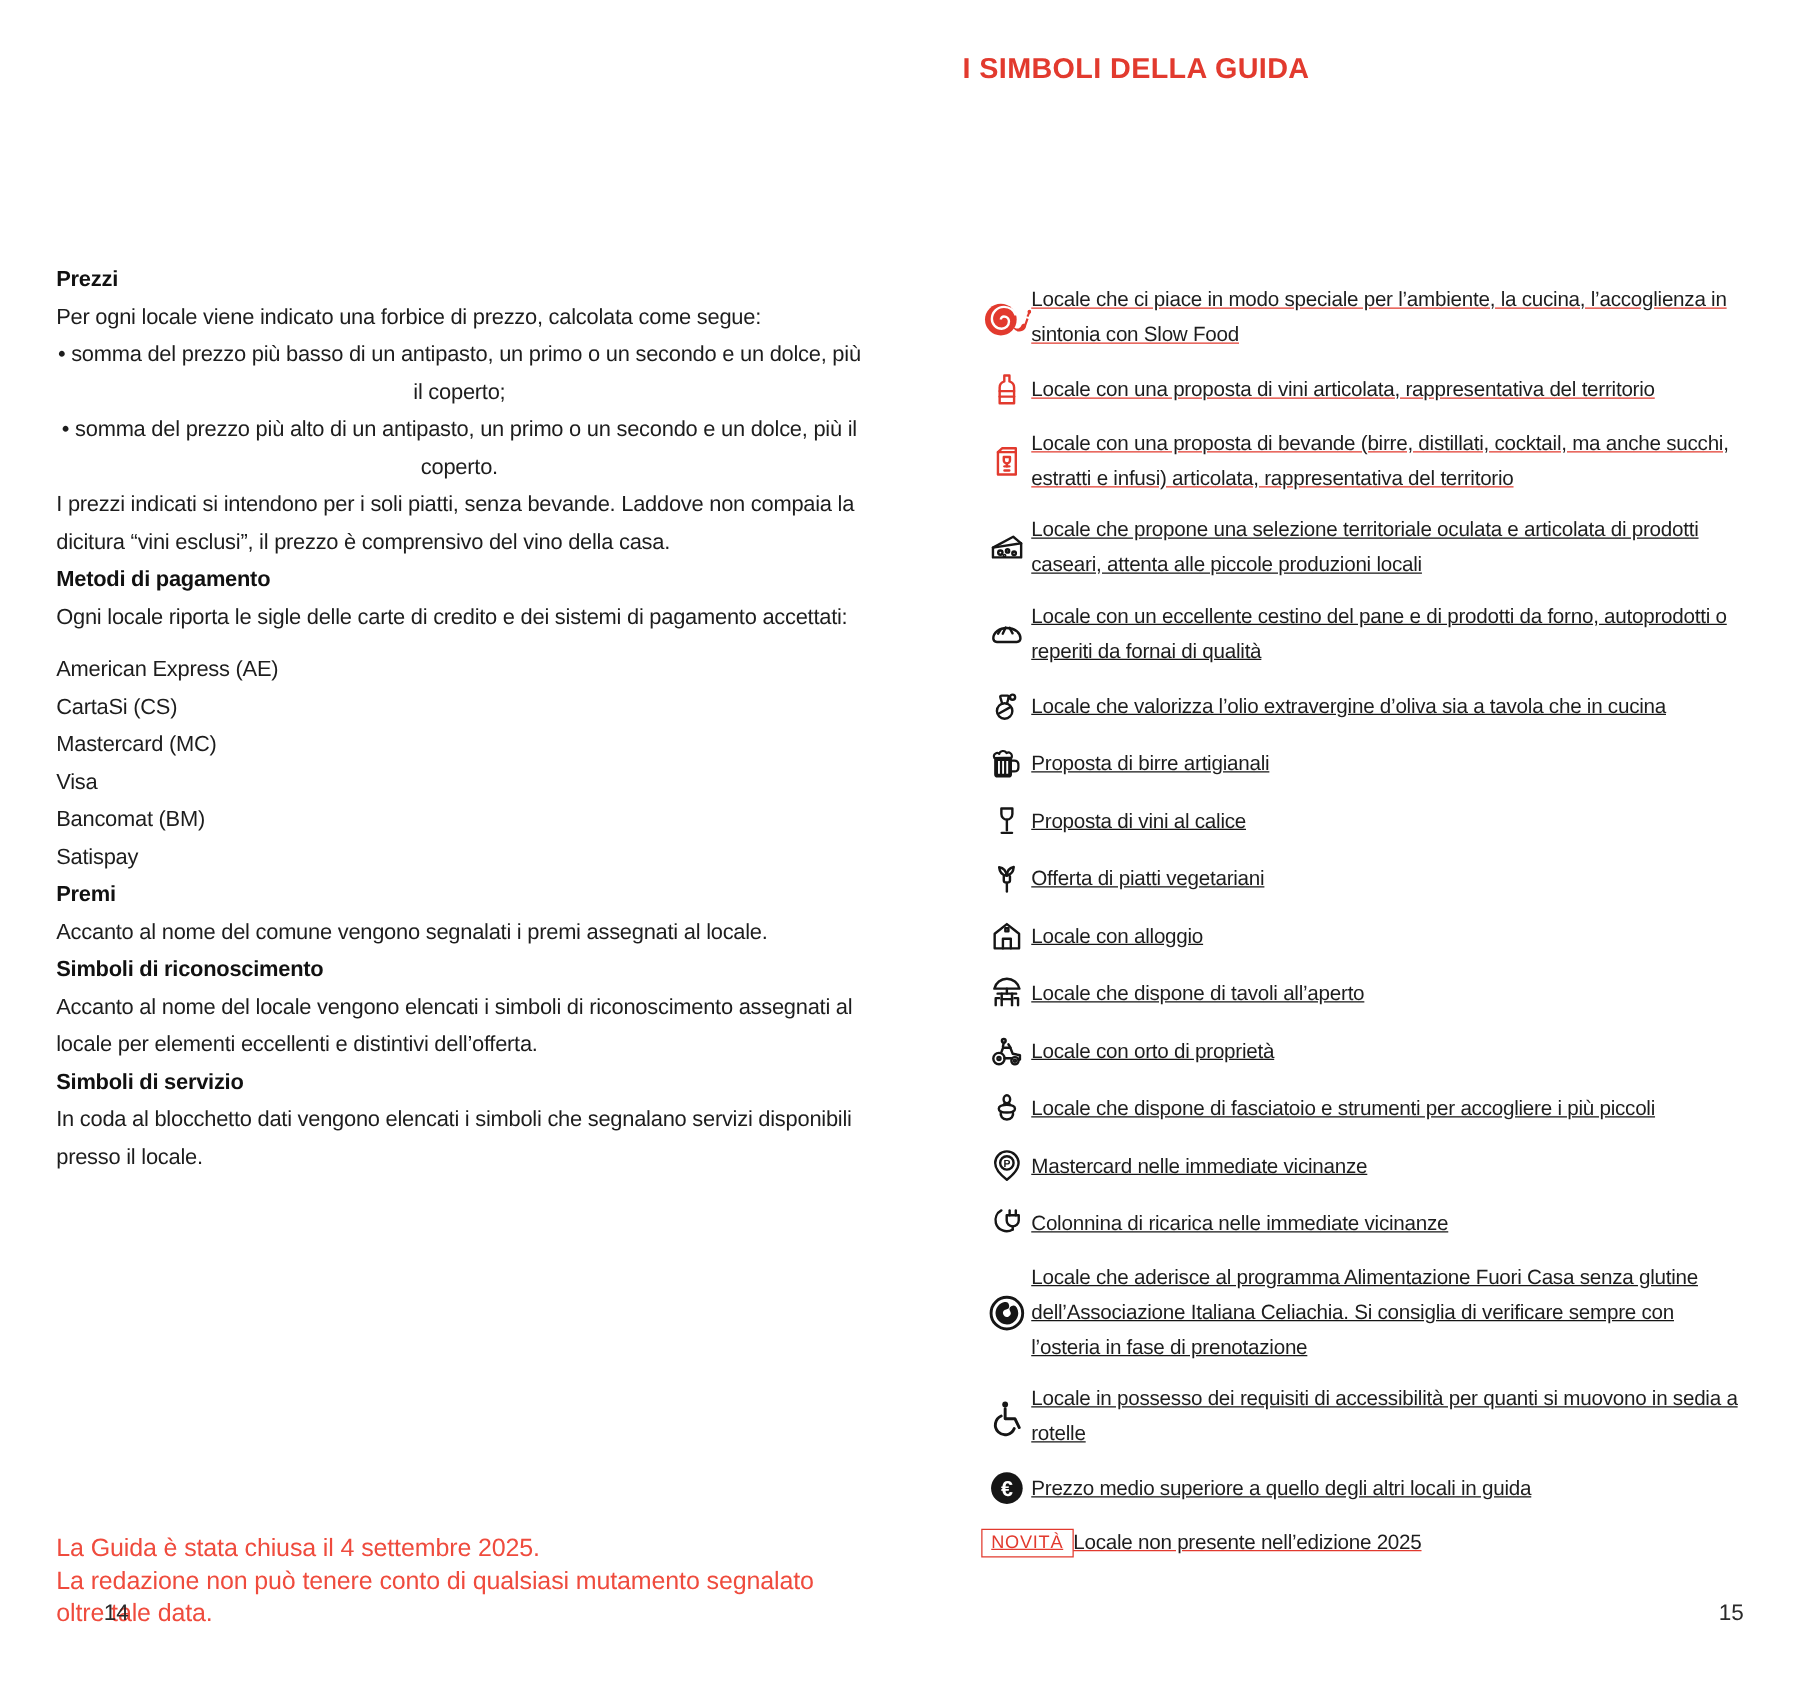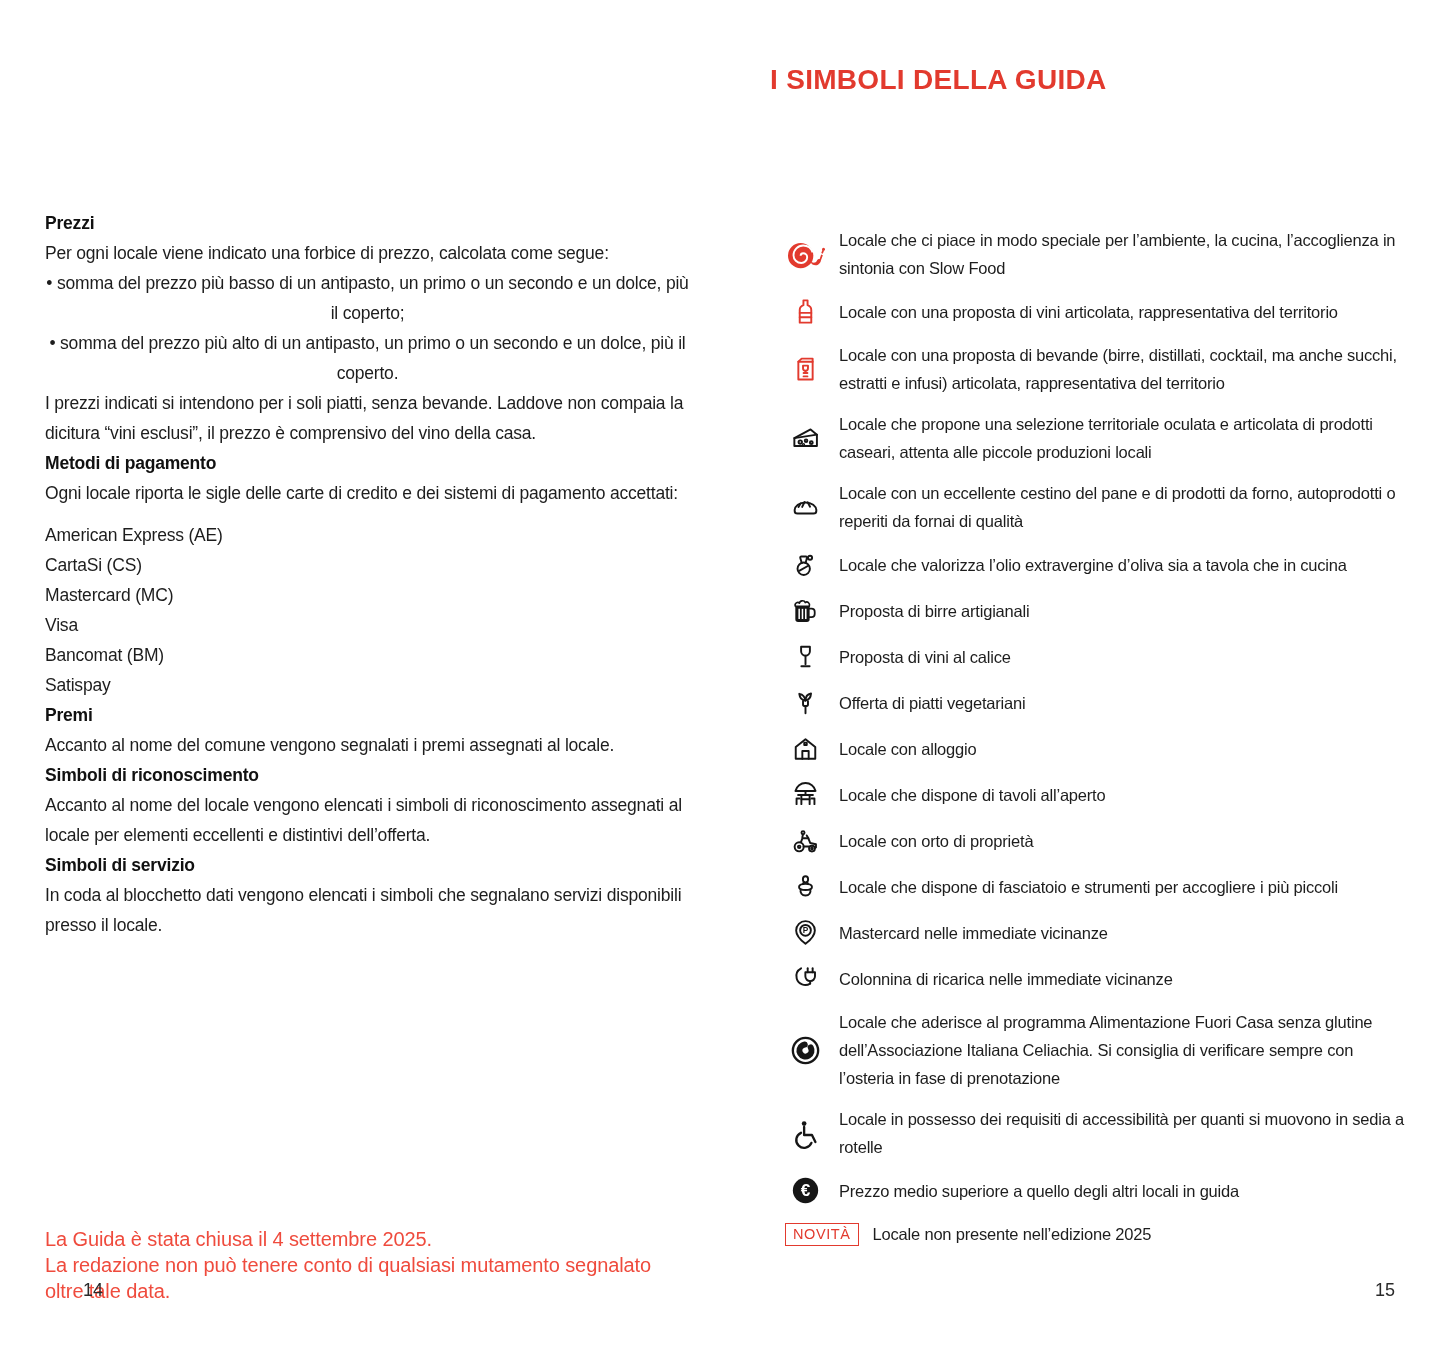--- a/index.html
+++ b/index.html
@@ -10,22 +10,22 @@
   html,body{margin:0;padding:0;background:#ffffff;}
   .page{
     position:relative;
     width:1445px;height:1360px;
     background:#ffffff;
     font-family:"Liberation Sans",sans-serif;
     color:var(--ink);
     overflow:hidden;
   }
   .guide-title{
-    position:absolute;left:770px;top:64px;
-    font-size:28px;font-weight:700;letter-spacing:.3px;
+    position:absolute;left:770px;top:41px;
+    font-size:23px;font-weight:700;letter-spacing:.3px;
     color:var(--accent);
     white-space:nowrap;
     text-align:center;
   }
   
   .left-col{
     position:absolute;left:45px;top:208px;width:645px;
     font-size:17.5px;line-height:30px;letter-spacing:-.2px;
   }
   .left-col h3{
@@ -45,22 +45,23 @@
   .pagenum{
     position:absolute;top:1280px;font-size:18px;color:#2a2a2a;
   }
   .pagenum.left{left:45px;margin-left:38px;}
   .pagenum.right{right:50px;}
   
   .right-col{
     position:absolute;left:785px;top:226px;width:625px;
   }
   .sym-row{
-    display:flex;align-items:center;gap:14px;margin-bottom:13px;
+    display:flex;align-items:center;margin-bottom:13px;
     color:#161616;
+    text-decoration:underline;
   }
   .sym-row.red{color:var(--accent);}
   .sym-icon{
     width:40px;min-width:40px;display:flex;align-items:center;justify-content:center;
   }
   .sym-icon svg{width:33px;height:33px;display:block;}
   .sym-icon.big svg{width:40px;height:40px;}
   .sym-text{
     color:var(--ink);
     font-size:16.5px;line-height:28px;letter-spacing:-.2px;

